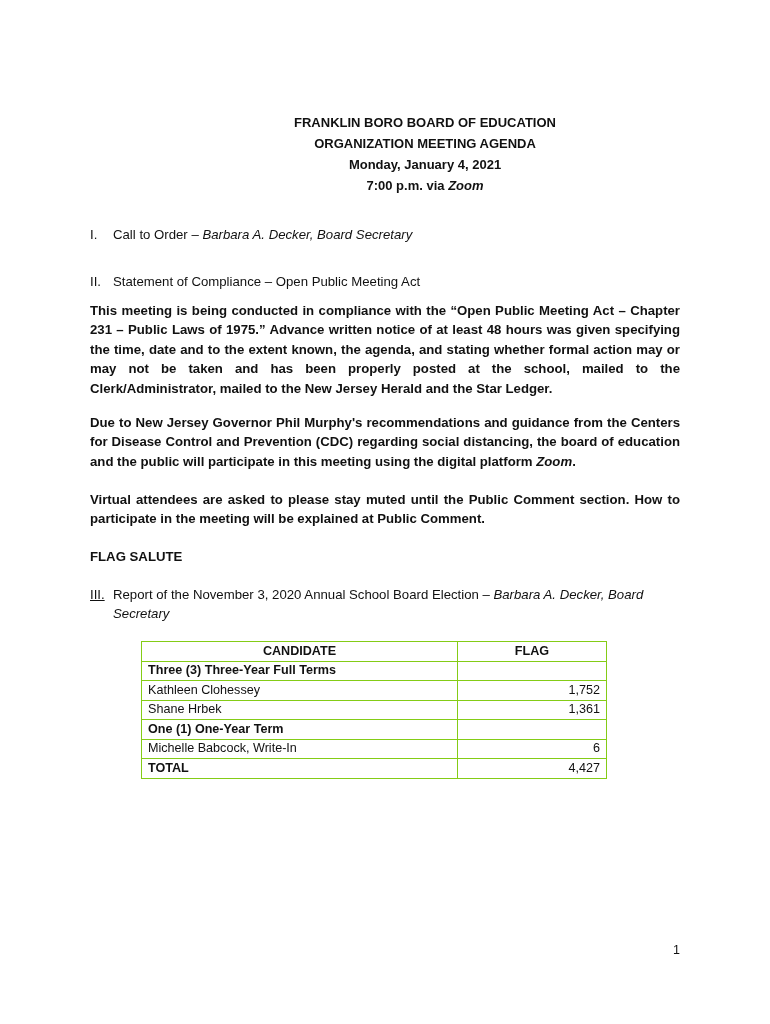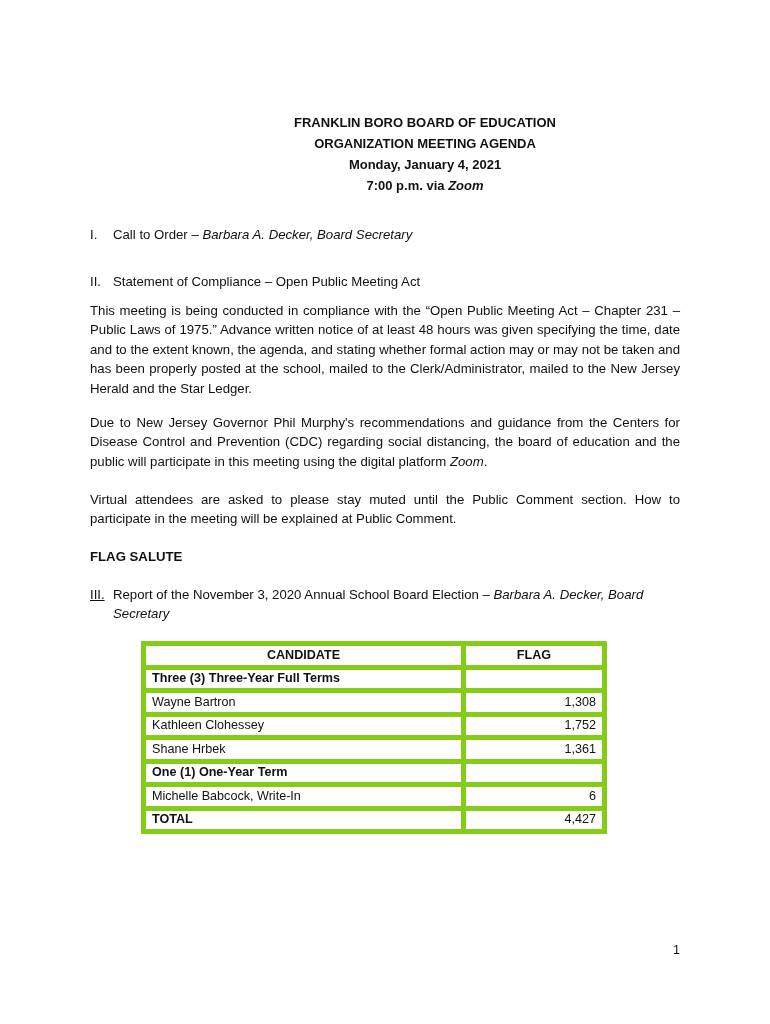--- a/index.html
+++ b/index.html
@@ -16,32 +16,32 @@
   }
   .header-block .sc { font-variant: small-caps; }
 
   .title-block {
     position: absolute; left: 0; width: 770px; top: 112px; text-align: center;
     font-size: 13px; font-weight: bold; line-height: 21px; padding-left: 40px;
   }
   .title-block i { font-style: italic; }
 
   .para { position: absolute; left: 90px; width: 590px; font-size: 13.2px; line-height: 19.4px; }
-  .justify { text-align: justify; }
+  .justify { text-align: justify; font-weight: bold; }
   .section-heading { position: absolute; left: 90px; font-size: 13.2px; line-height: 19.4px; }
   .roman { display: inline-block; width: 23px; }
   .bold { font-weight: bold; }
   .ital { font-style: italic; }
 
   table.results {
     position: absolute; left: 141px; top: 641px; width: 466px;
     border-collapse: collapse; font-size: 12.6px; line-height: 17.4px;
   }
   table.results td, table.results th {
-    border: 5px solid #84cc16; padding: 0 6px; height: 18.5px;
+    border: 1px solid #84cc16; padding: 0 6px; height: 18.5px;
   }
   table.results th { font-weight: bold; text-align: center; }
   table.results td.col-name { width: 303px; }
   table.results td.col-votes { text-align: right; }
   table.results tr.sub td { font-weight: bold; margin-left: 11px; }
 
   .page-number { position: absolute; right: 90px; top: 943px; font-size: 12.5px; }
 </style>
 </head>
 <body>
@@ -80,24 +80,20 @@
     <tbody>
         <tr>
       <th>CANDIDATE</th>
       <th>FLAG</th>
     </tr>
     <tr class="sub">
       <td class="col-name">Three (3) Three-Year Full Terms</td>
       <td class="col-votes"></td>
     </tr>
     <tr>
-      <td class="col-name">Wayne Bartron</td>
-      <td class="col-votes">1,308</td>
-    </tr>
-    <tr>
       <td class="col-name">Kathleen Clohessey</td>
       <td class="col-votes">1,752</td>
     </tr>
     <tr>
       <td class="col-name">Shane Hrbek</td>
       <td class="col-votes">1,361</td>
     </tr>
     <tr class="sub">
       <td class="col-name">One (1) One-Year Term</td>
       <td class="col-votes"></td>

